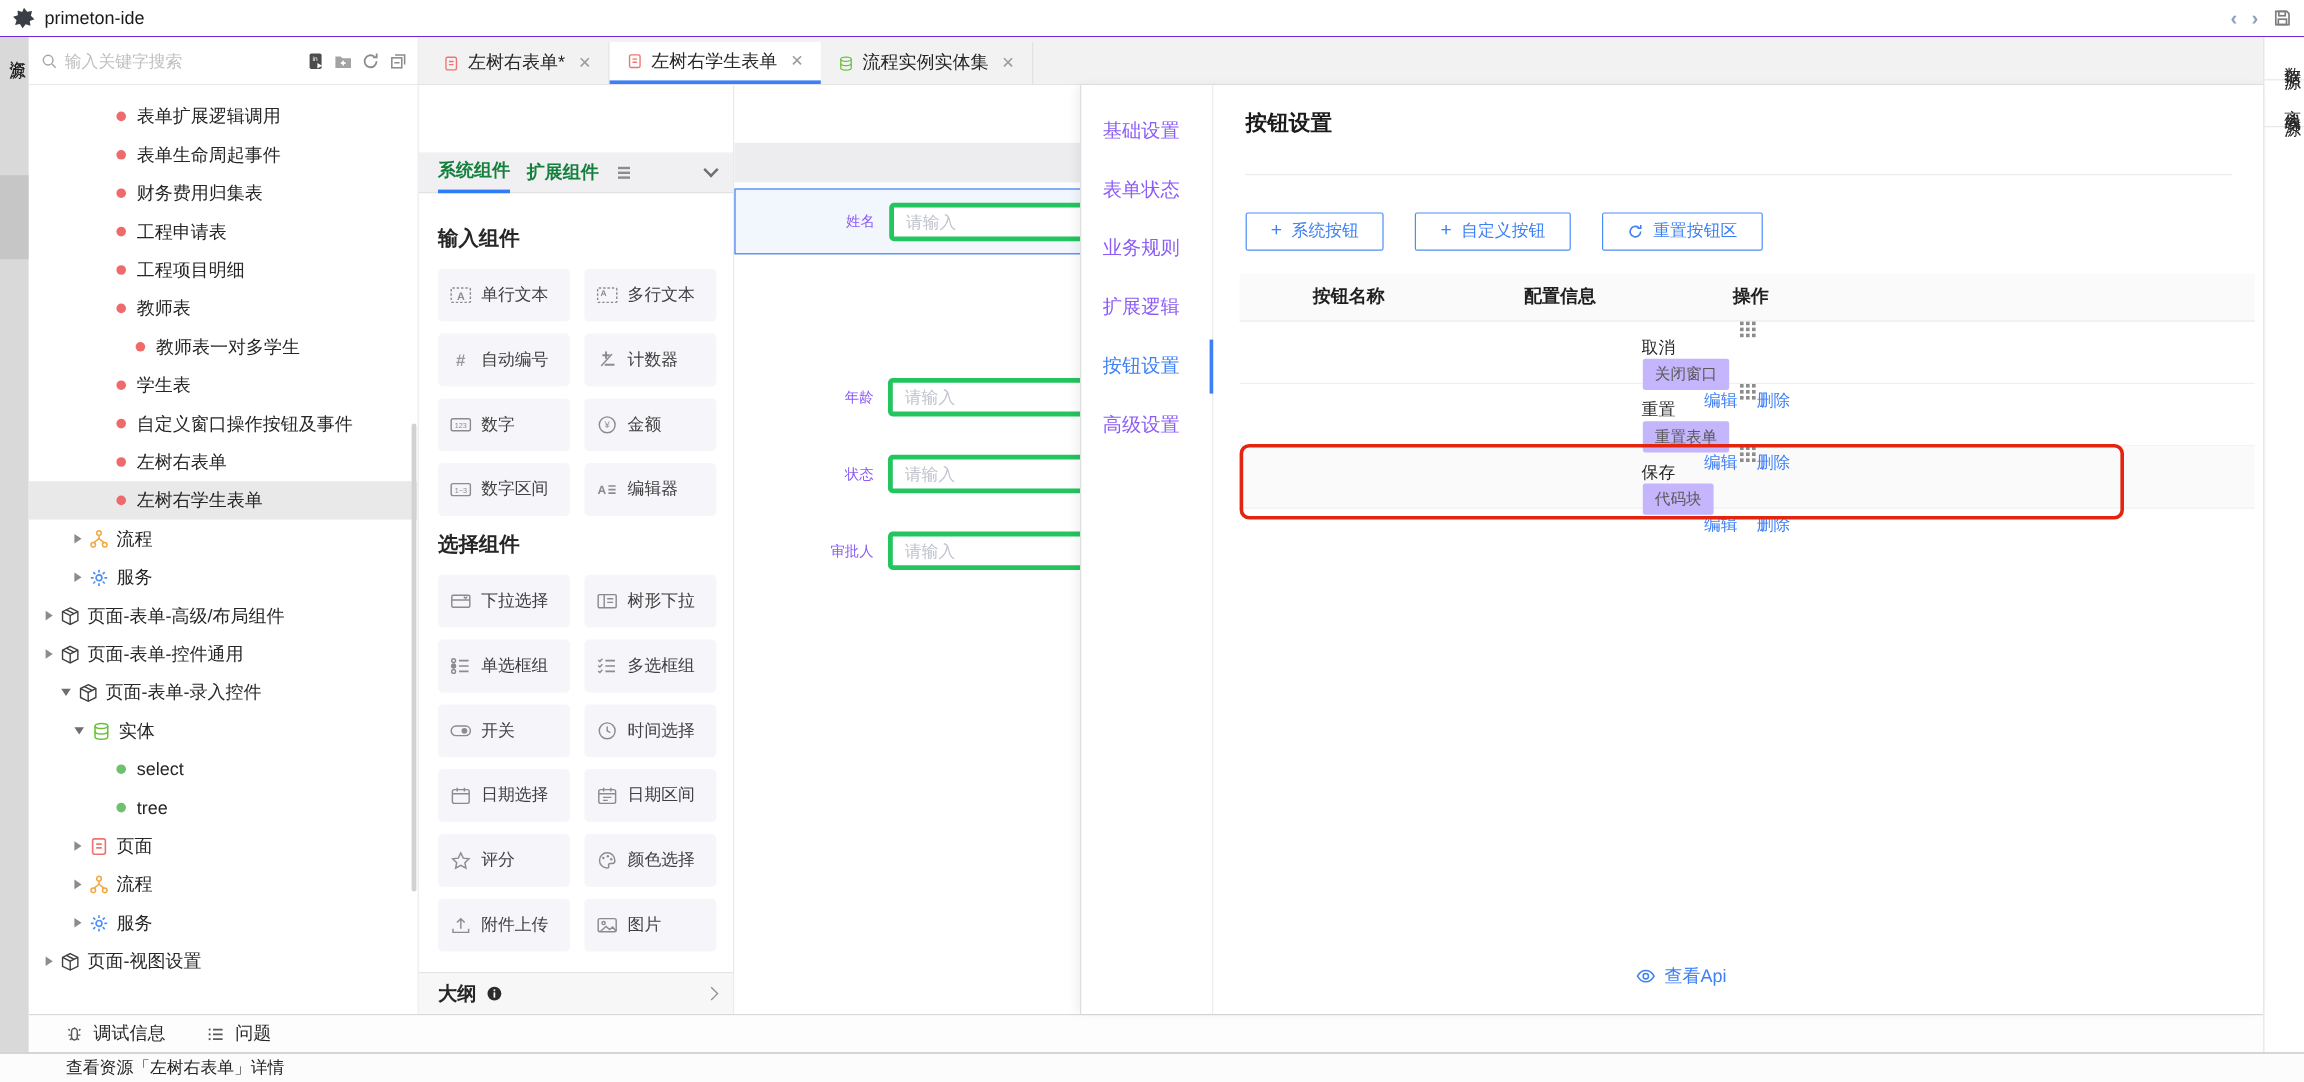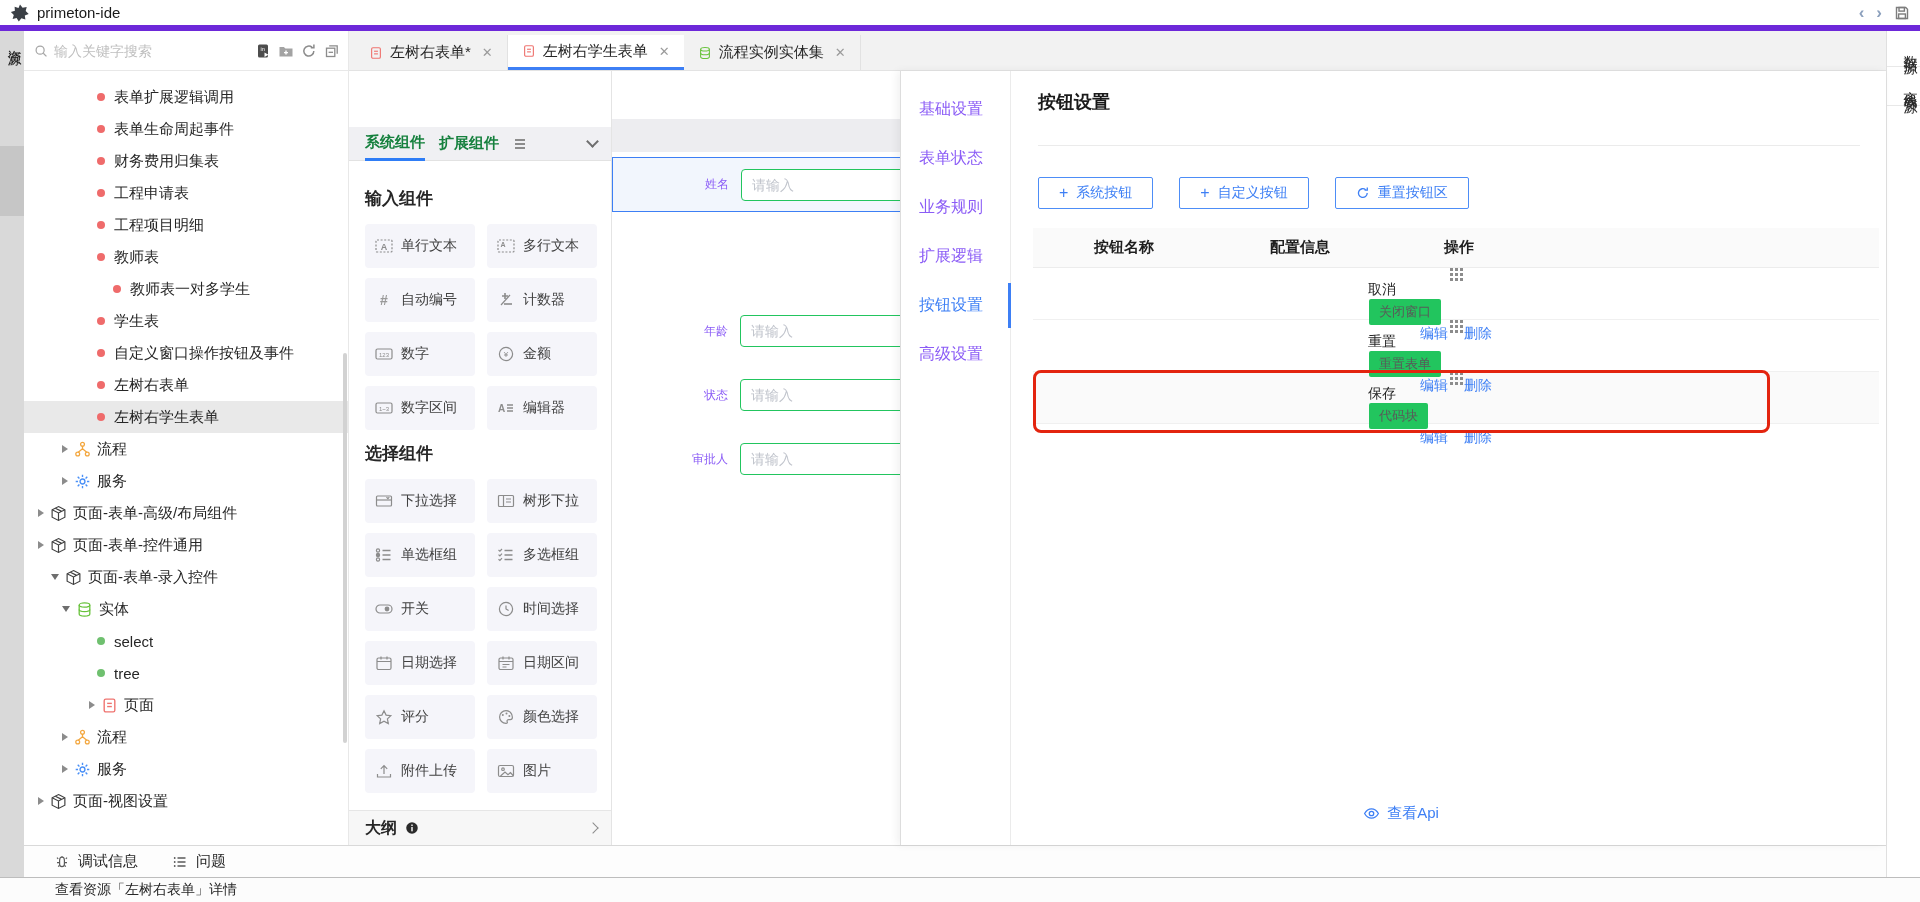--- a/index.html
+++ b/index.html
@@ -1,21 +1,21 @@
 <!DOCTYPE html>
 <html><head>
 <meta charset="utf-8">
 <style>
   * { margin:0; padding:0; box-sizing:border-box; }
   body { font-family:"Liberation Sans","DejaVu Sans",sans-serif; background:#fff; }
   #app { position:relative; width:1920px; height:902px; overflow:hidden; background:#fff; color:#262626; }
 
   
   .titlebar { position:absolute; left:0; top:0; width:1920px; height:31px; background:#fff;
-    border-bottom:6px solid #6d28d9; display:flex; align-items:center; padding:0 10px; }
+    border-bottom:1px solid #6d28d9; display:flex; align-items:center; padding:0 10px; }
   .titlebar .logo { width:20px; height:20px; margin-right:7px; }
   .titlebar .apptitle { font-size:15px; color:#1a1a1a; }
   .titlebar .tb-right { margin-left:auto; display:flex; align-items:center; gap:12px; }
   .navchev { font-size:17px; color:#8ca0bd; line-height:1; cursor:default; font-weight:bold; }
   .icon16 { width:16px; height:16px; display:inline-flex; }
   .icon16 svg, .icon14 svg { width:100%; height:100%; }
   .icon14 { width:14px; height:14px; display:inline-flex; }
 
   
   .leftrail { position:absolute; left:0; top:31px; width:24px; height:846px; background:#d9d9d9; }
@@ -77,21 +77,21 @@
   .outlinebar { position:absolute; left:0; bottom:0; width:100%; height:35px; background:#f7f7f7; border-top:1px solid #e6e6e6;
     display:flex; align-items:center; padding:0 14px 0 16px; gap:8px; }
   .outlinebar .ol-label { font-size:16px; font-weight:bold; color:#262626; }
   .outlinebar .ol-chev { margin-left:auto; width:8px; height:8px; border-right:1.8px solid #8c8c8c; border-top:1.8px solid #8c8c8c; transform:rotate(45deg); }
 
   
   .canvas { position:absolute; left:612px; top:71px; width:300px; height:774px; background:#fff; z-index:1; }
   .canvas-strip { position:absolute; left:0; top:48px; width:100%; height:33px; background:#ededf0; }
   .field-row { position:absolute; left:0; width:100%; display:flex; align-items:center; }
   .field-row .f-label { width:128px; text-align:right; font-size:12px; color:#8b5cf6; padding-right:12px; flex:none;padding-left:28px; }
-  .field-row .f-input { width:200px; height:32px; border:1px solid #22c55e; border-radius:4px; background:#fff;
+  .field-row .f-input { width:200px; height:32px; border:4px solid #22c55e; border-radius:4px; background:#fff;
     font-size:14px; padding:0 10px; font-family:inherit; color:#262626; }
   .field-row .f-input::placeholder { color:#c0c4cc; }
   .field-row.selected { border:1px solid #3d7ff5; background:#f2f6fd; height:55px; }
 
   
   .drawer { position:absolute; left:900px; top:71px; width:986px; height:774px; background:#fff; z-index:2;
     border-left:1px solid #ddd; box-shadow:-3px 0 8px rgba(0,0,0,.06); display:flex; }
   .drawer-nav { width:110px; border-right:1px solid #ebebeb; padding-top:14px; flex:none; }
   .dnav-item { position:relative; height:49px; display:flex; align-items:center; padding-left:18px; font-size:16px;
     color:#8b5cf6; cursor:pointer; white-space:nowrap; }
@@ -108,21 +108,21 @@
 
   .dm-table { position:absolute; left:22px; top:157px; width:846px; }
   .tbl-header { height:40px; background:#fafafa; border-bottom:1px solid #ececec; display:flex; align-items:center;
     font-size:15px; font-weight:bold; color:#1f1f1f; }
   .tbl-row { height:52px; display:flex; align-items:center; border-bottom:1px solid #f0f0f0; font-size:14px; color:#262626;flex-direction:column; }
   .tbl-row.hl { background:#fafafa; }
   .c-handle { width:61px; flex:none; display:flex; justify-content:center; }
   .c-name { width:176px; flex:none; }
   .c-config { width:174px; flex:none; }
   .c-ops { flex:1; display:flex; gap:16px; }
-  .pill { display:inline-block; background:#22c55e; border-radius:2px; padding:4px 10px; font-size:13px; color:#595959; }
+  .pill { display:inline-block; background:#c4b5fd; border-radius:2px; padding:4px 10px; font-size:13px; color:#595959; }
   .oplink { color:#3d7ff5; cursor:pointer; }
   .draghandle { display:grid; grid-template-columns:repeat(3,3px); grid-auto-rows:3px; gap:2px; cursor:grab; }
   .draghandle i { background:#8c8c8c; display:block; }
   .red-annotation { position:absolute; left:22px; top:299px; width:737px; height:63px;
     border:3px solid #e3240f; border-radius:8px; pointer-events:none; z-index:5; }
   .api-row { position:absolute; left:0; top:733px; width:780px; text-align:center; }
   .api-link { display:inline-flex; align-items:center; gap:7px; color:#3d7ff5; font-size:15px; cursor:pointer; }
   .api-link .icon16 { width:17px; height:17px; }
 
   
@@ -351,21 +351,21 @@
         <span>实体</span>
       </div>
       <div class="tree-row" style="padding-left: 73px;">
         <span class="t-dot green"></span>
         <span>select</span>
       </div>
       <div class="tree-row" style="padding-left: 73px;">
         <span class="t-dot green"></span>
         <span>tree</span>
       </div>
-      <div class="tree-row" style="padding-left: 38px; margin-left: 27px;">
+      <div class="tree-row" style="padding-left: 38px;">
         <span class="t-arrow collapsed"></span>
         <span class="t-icon">
           <svg viewBox="0 0 16 16" fill="none" stroke="#ef7470" stroke-width="1.3">
             <rect x="3" y="2" width="10" height="12" rx="1.5"></rect>
             <line x1="5.8" y1="6" x2="10.2" y2="6"></line>
             <line x1="5.8" y1="9" x2="10.2" y2="9"></line>
           </svg>
         </span>
         <span>页面</span>
       </div>

